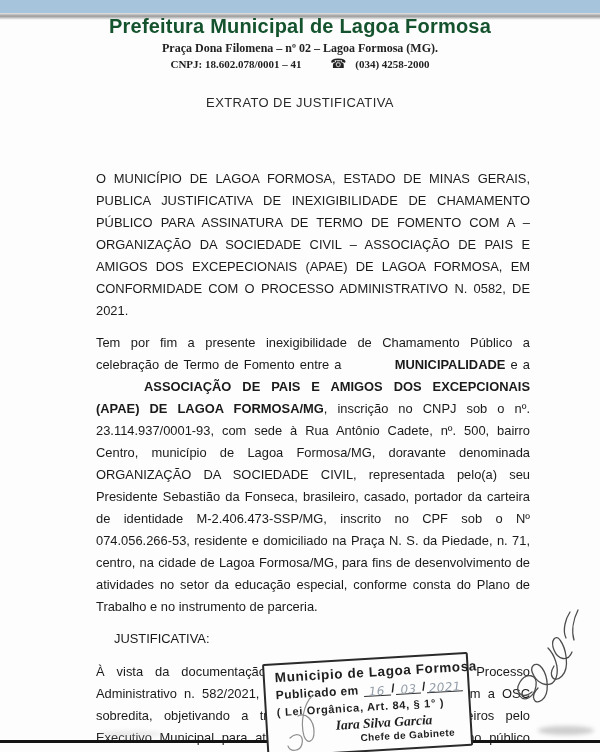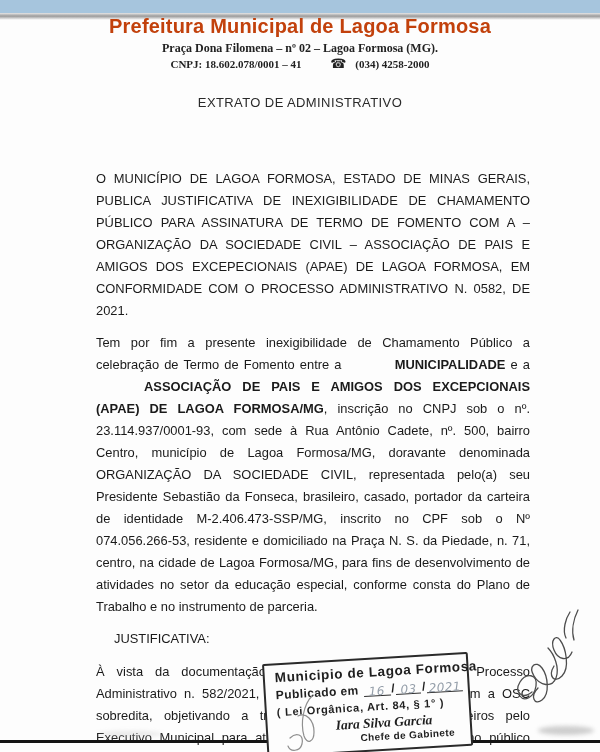--- a/index.html
+++ b/index.html
@@ -9,21 +9,21 @@
     background:#fdfdfd; overflow:hidden; color:#1b1b1b;
   }
   .top-bar { position:absolute; top:0; left:0; width:100%; height:13px; background:#a6c5dd; }
   .top-bar-shadow {
     position:absolute; top:13px; left:0; width:100%; height:7px;
     background:linear-gradient(to bottom, #e6e6e6 0%, #9a9a9a 45%, #ffffff 100%);
   }
   .h-title {
     position:absolute; top:15px; left:0; width:100%; text-align:center;
     font-family:"Liberation Sans", sans-serif; font-weight:bold; font-size:20px;
-    color:#c2410c; letter-spacing:0.2px;
+    color:#14532d; letter-spacing:0.2px;
   }
   .h-address {
     position:absolute; top:41px; left:0; width:100%; text-align:center;
     font-family:Liberation Serif, serif; font-weight:bold; font-size:12px; color:#222;
   }
   .h-row {
     position:absolute; top:56px; left:0; width:100%; text-align:center;
     font-family:"Liberation Serif", serif; font-weight:bold; font-size:11px; color:#222;
   }
   .h-phone-icon { font-size:13px; margin-left:26px; margin-right:6px; font-weight:normal; }
@@ -88,21 +88,21 @@
   <div class="top-bar-shadow"></div>
 
   <div class="h-title">Prefeitura Municipal de Lagoa Formosa</div>
   <div class="h-address">Praça Dona Filomena – nº 02 – Lagoa Formosa (MG).</div>
   <div class="h-row">
     <span>CNPJ: 18.602.078/0001 – 41</span>
     <span class="h-phone-icon">☎</span>
     <span>(034) 4258-2000</span>
   </div>
 
-  <div class="doc-title">EXTRATO DE ADMINISTRATIVO</div>
+  <div class="doc-title">EXTRATO DE JUSTIFICATIVA</div>
 
   <div class="body-text">
     <p class="para">O MUNICÍPIO DE LAGOA FORMOSA, ESTADO DE MINAS GERAIS, PUBLICA JUSTIFICATIVA DE INEXIGIBILIDADE DE CHAMAMENTO PÚBLICO PARA ASSINATURA DE TERMO DE FOMENTO COM A –ORGANIZAÇÃO DA SOCIEDADE CIVIL – ASSOCIAÇÃO DE PAIS E AMIGOS DOS EXCEPECIONAIS (APAE) DE LAGOA FORMOSA, EM CONFORMIDADE COM O PROCESSO ADMINISTRATIVO N. 0582, DE 2021.</p>
     <p class="para"><span>Tem por fim a presente inexigibilidade de Chamamento Público a celebração de Termo de Fomento entre a </span><strong>MUNICIPALIDADE</strong><span> e a </span><strong>ASSOCIAÇÃO DE PAIS E AMIGOS DOS EXCEPCIONAIS (APAE) DE LAGOA FORMOSA/MG</strong><span>, inscrição no CNPJ sob o nº. 23.114.937/0001-93, com sede à Rua Antônio Cadete, nº. 500, bairro Centro, município de Lagoa Formosa/MG, doravante denominada ORGANIZAÇÃO DA SOCIEDADE CIVIL, representada pelo(a) seu Presidente Sebastião da Fonseca, brasileiro, casado, portador da carteira de identidade M-2.406.473-SSP/MG, inscrito no CPF sob o Nº 074.056.266-53, residente e domiciliado na Praça N. S. da Piedade, n. 71, centro, na cidade de Lagoa Formosa/MG, para fins de desenvolvimento de atividades no setor da educação especial, conforme consta do Plano de Trabalho e no instrumento de parceria.</span></p>
     <p class="para heading">JUSTIFICATIVA:</p>
     <p class="para last">À vista da documentação apresentada e encartada no Processo Administrativo n. 582/2021, celebra-se Termo de Fomento com a OSC sobredita, objetivando a transferência de recursos financeiros pelo Executivo Municipal para atividades de manutenção do ensino público (educação especial) no atendimento a 89 (oitenta e nove) alunos, tendo sido verificado que:</p>
   </div>
 
   <svg class="sig-right" width="78" height="100" viewBox="0 0 78 100">
     <g fill="none" stroke="#4d4d4d" stroke-width="1.3" stroke-linecap="round">

